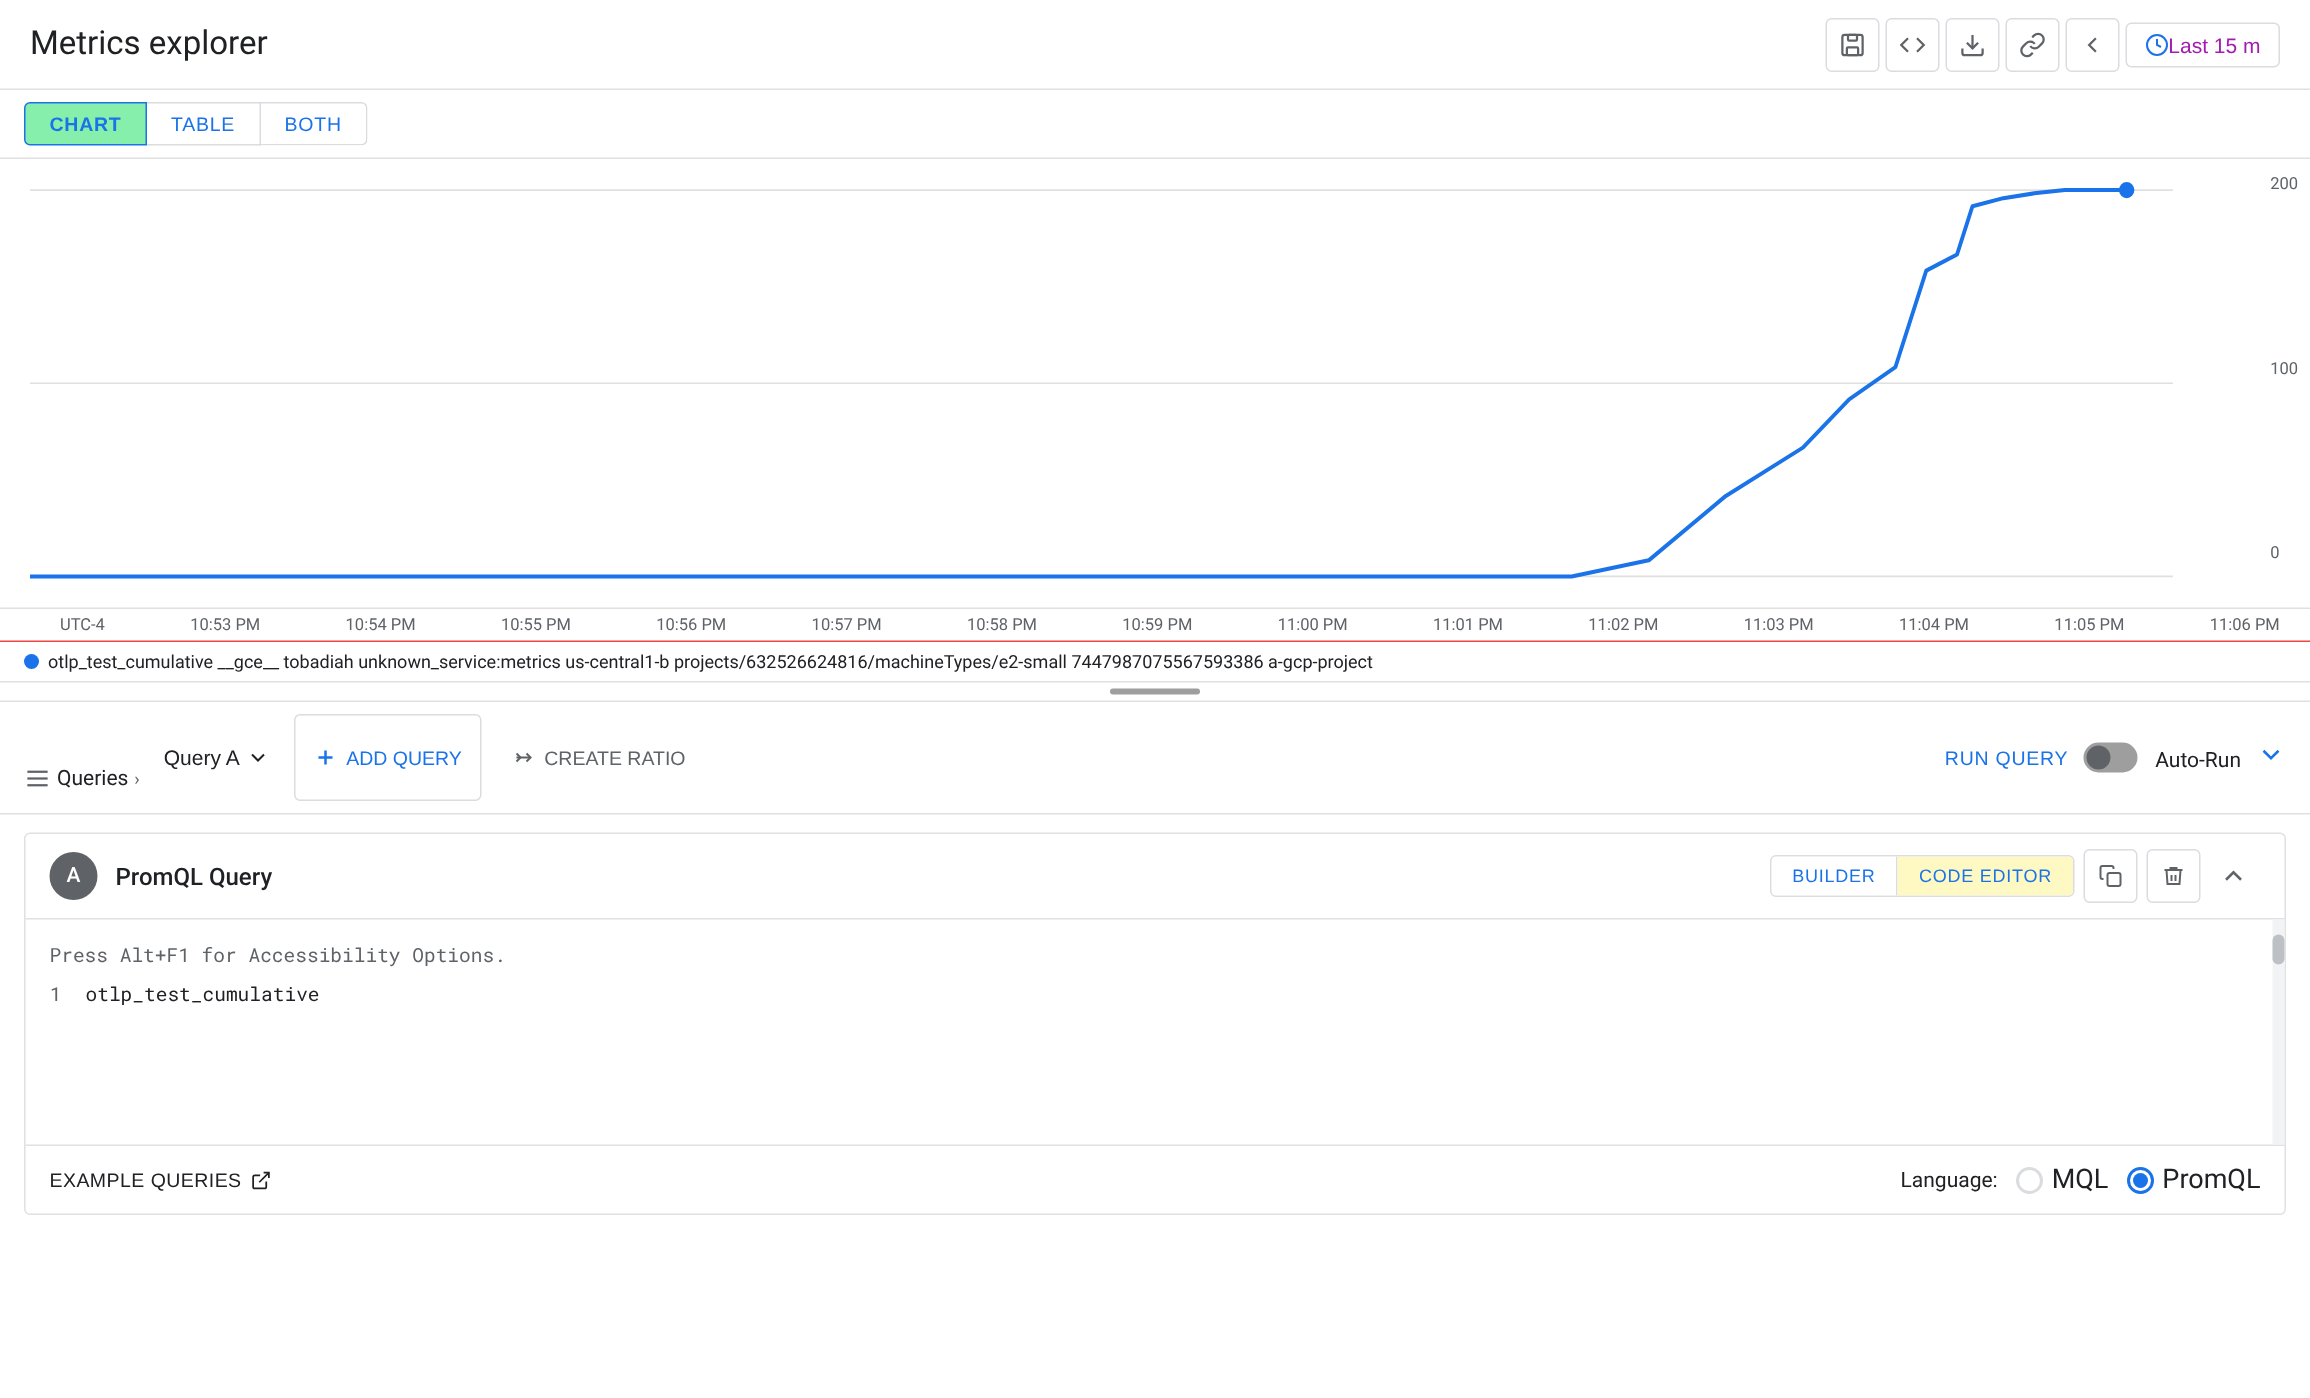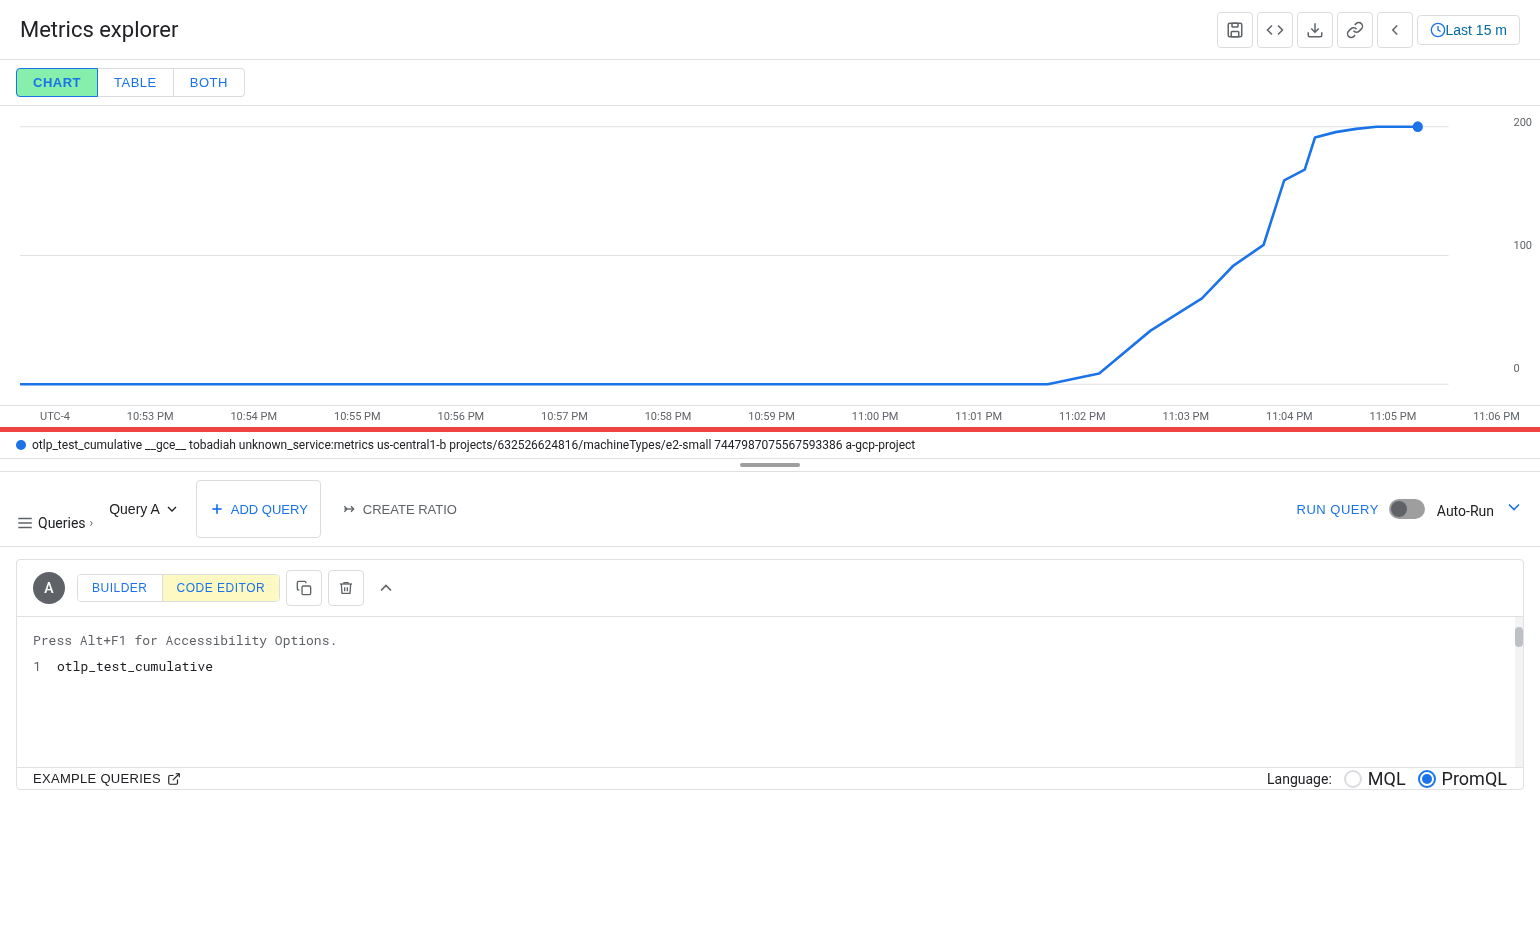--- a/index.html
+++ b/index.html
@@ -39,21 +39,21 @@
     }
     .time-btn {
       display: flex;
       align-items: center;
       gap: 0;
       border: 1px solid #dadce0;
       border-radius: 4px;
       background: #fff;
       padding: 6px 12px;
       cursor: pointer;
-      color: #0369a1;
+      color: #a21caf;
       font-size: 14px;
       white-space: nowrap;
     }
 
     
     .view-tabs {
       display: flex;
       align-items: center;
       padding: 8px 16px;
       border-bottom: 1px solid #e0e0e0;
@@ -103,21 +103,21 @@
       padding: 10px 0 30px;
     }
 
     
     .time-axis {
       display: flex;
       justify-content: space-between;
       padding: 4px 20px 4px 40px;
       font-size: 11px;
       color: #5f6368;
-      border-bottom: 5px solid #ef4444;
+      border-bottom: 1px solid #ef4444;
     }
 
     
     .chart-legend {
       padding: 6px 16px;
       font-size: 12px;
       color: #202124;
       border-bottom: 1px solid #e0e0e0;
       display: flex;
       align-items: center;
@@ -376,21 +376,21 @@
       position: absolute;
       top: 10px;
       right: 0;
     }
 
     
     .editor-bottom {
       display: flex;
       align-items: center;
       justify-content: space-between;
-      padding: 0 16px;
+      padding: 12px 16px;
       border-top: 1px solid #e0e0e0;
     }
     .example-queries-btn {
       display: flex;
       align-items: center;
       gap: 6px;
       background: none;
       border: none;
       cursor: pointer;
       font-size: 13px;
@@ -574,20 +574,21 @@
       <svg width="20" height="20" viewBox="0 0 24 24" fill="none" stroke="#1a73e8" stroke-width="2">
           <polyline points="6 9 12 15 18 9"></polyline>
         </svg>
     </button>
   </div>
 </div>
 
 <div class="query-editor">
   <div class="query-editor-header">
     <div class="query-avatar">A</div>
+    <span class="query-editor-title">PromQL Query</span>
     <div class="editor-mode-btns">
       <button class="editor-mode-btn">BUILDER</button>
       <button class="editor-mode-btn active">CODE EDITOR</button>
     </div>
     <button class="editor-action-btn" title="Copy">
       <svg width="16" height="16" viewBox="0 0 24 24" fill="none" stroke="currentColor" stroke-width="2">
           <rect x="9" y="9" width="13" height="13" rx="2"></rect>
           <path d="M5 15H4a2 2 0 0 1-2-2V4a2 2 0 0 1 2-2h9a2 2 0 0 1 2 2v1"></path>
         </svg>
     </button>

